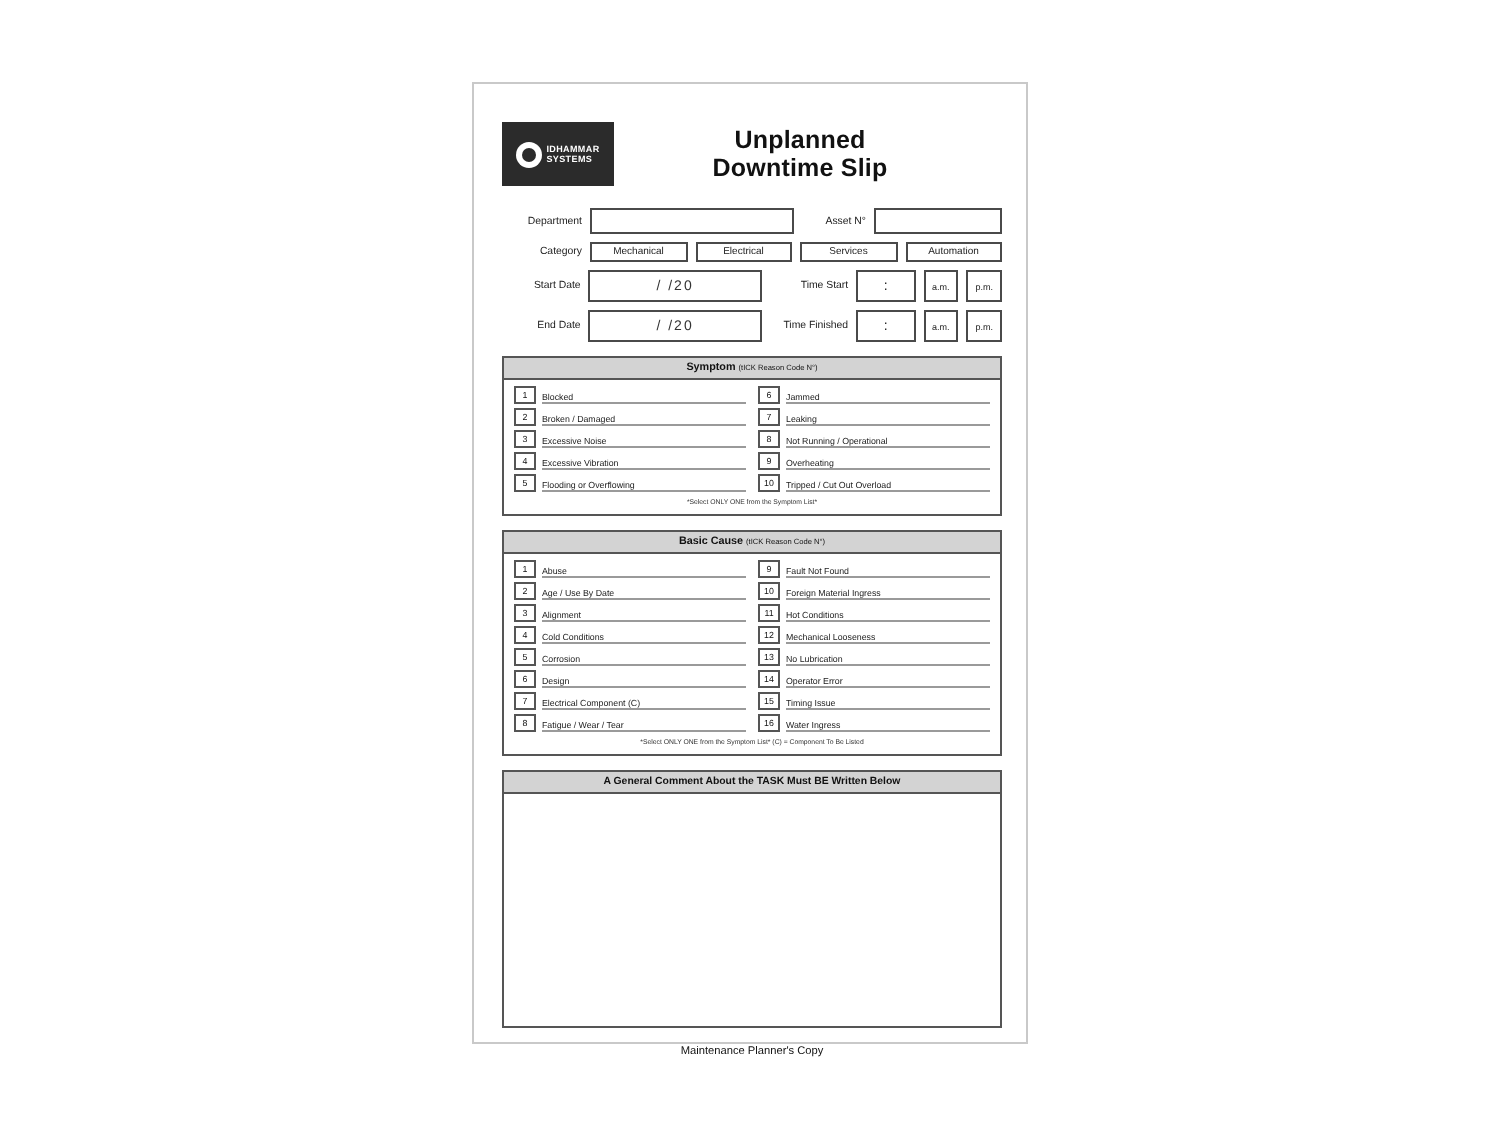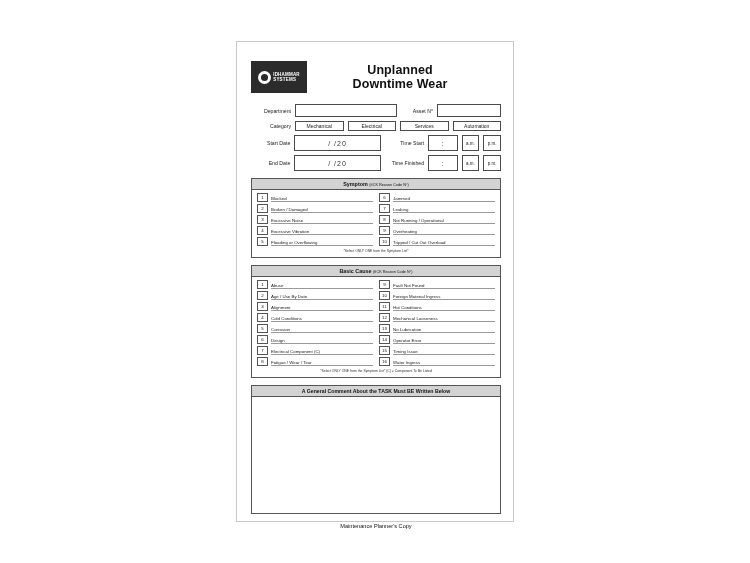--- a/index.html
+++ b/index.html
@@ -251,21 +251,21 @@
           <div class="logo-inner">
             <div class="logo-mark"></div>
             <div class="logo-text">
               <div>IDHAMMAR</div>
               <div>SYSTEMS</div>
             </div>
           </div>
         </div>
         <div class="title-wrap">
           <div class="title-l1">Unplanned</div>
-          <div class="title-l2">Downtime Wear</div>
+          <div class="title-l2">Downtime Slip</div>
         </div>
       </div>
 
       <div class="row">
         <div class="lbl dept-label">Department</div>
         <div class="box dept-box box-c"></div>
         <div class="lbl asset-label">Asset N°</div>
         <div class="box asset-box box-c"></div>
       </div>
 

